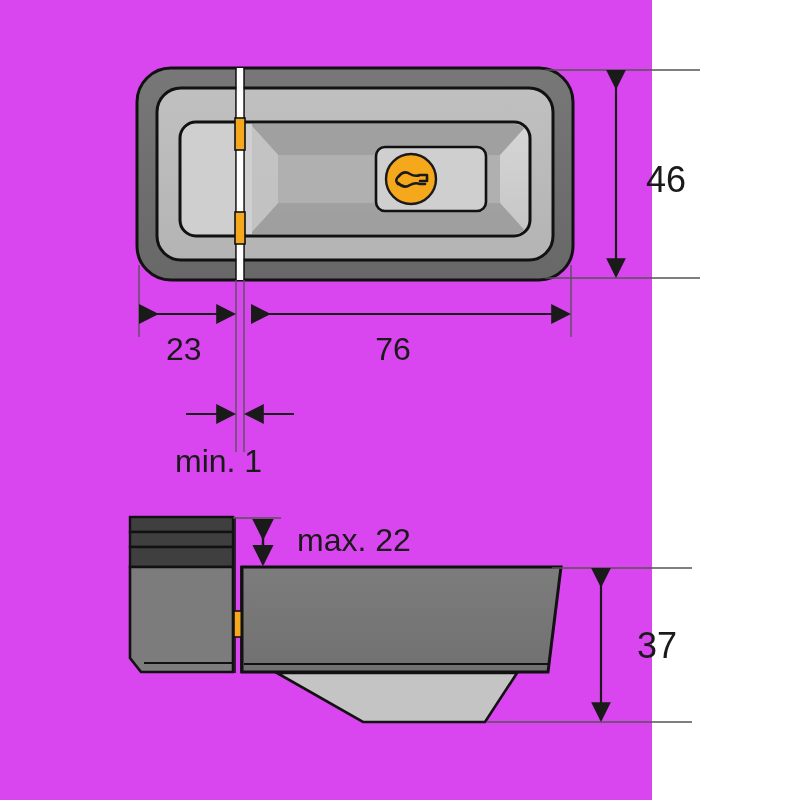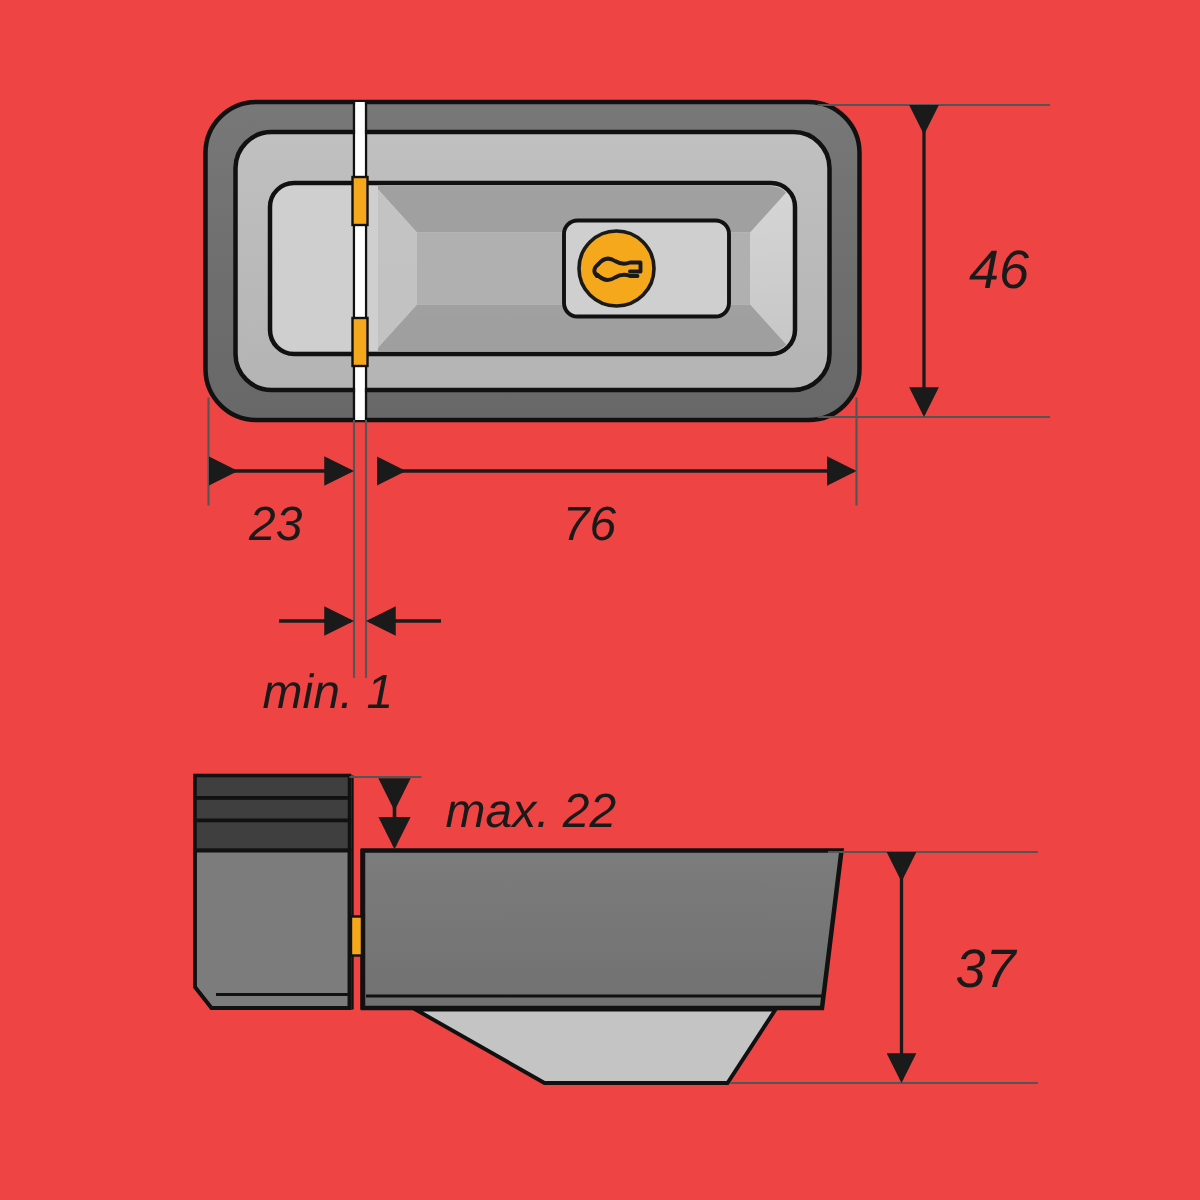--- a/index.html
+++ b/index.html
@@ -8,24 +8,23 @@
     background: #ffffff;
   }
   body {
     width: 800px;
     height: 800px;
     font-family: "Liberation Sans", sans-serif;
     overflow: hidden;
   }
   #drawing-root {
     position: relative;
-    width: 800px;
+    width: 652px;
     height: 800px;
-    background: #ef4444;
-    font-style: italic;
+    background: #d946ef;
   }
   svg.sheet {
     display: block;
     width: 800px;
     height: 800px;
   }
   text.dim-label {
     font-family: "Liberation Sans", sans-serif;
     fill: #1a1a1a;
   }

